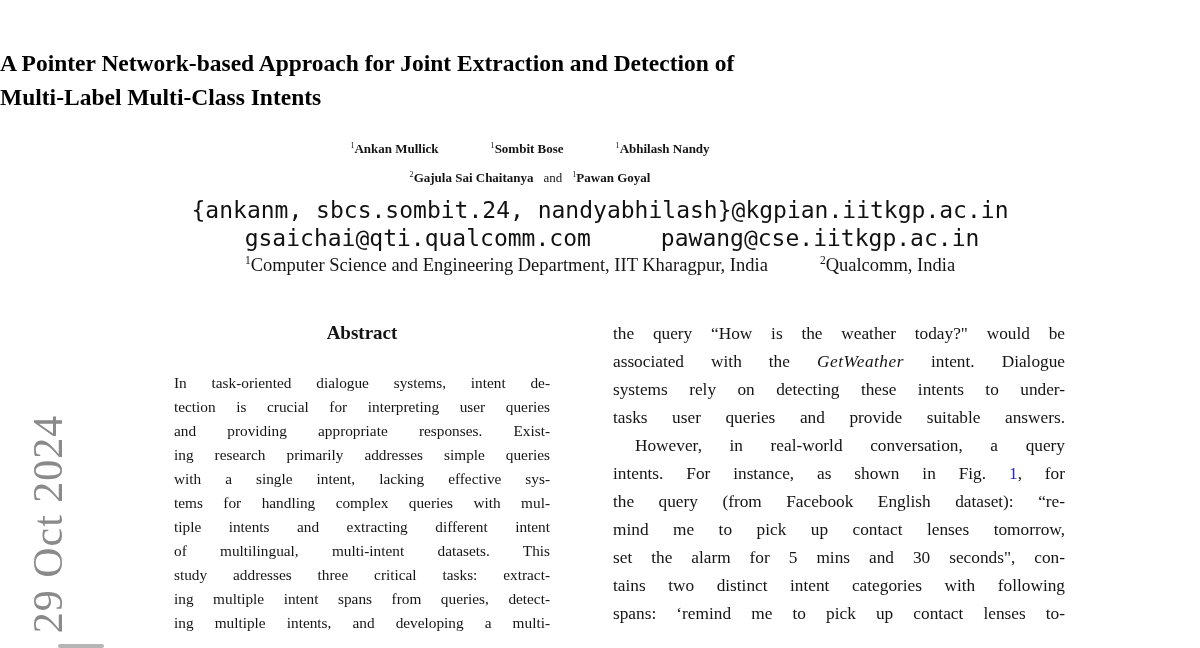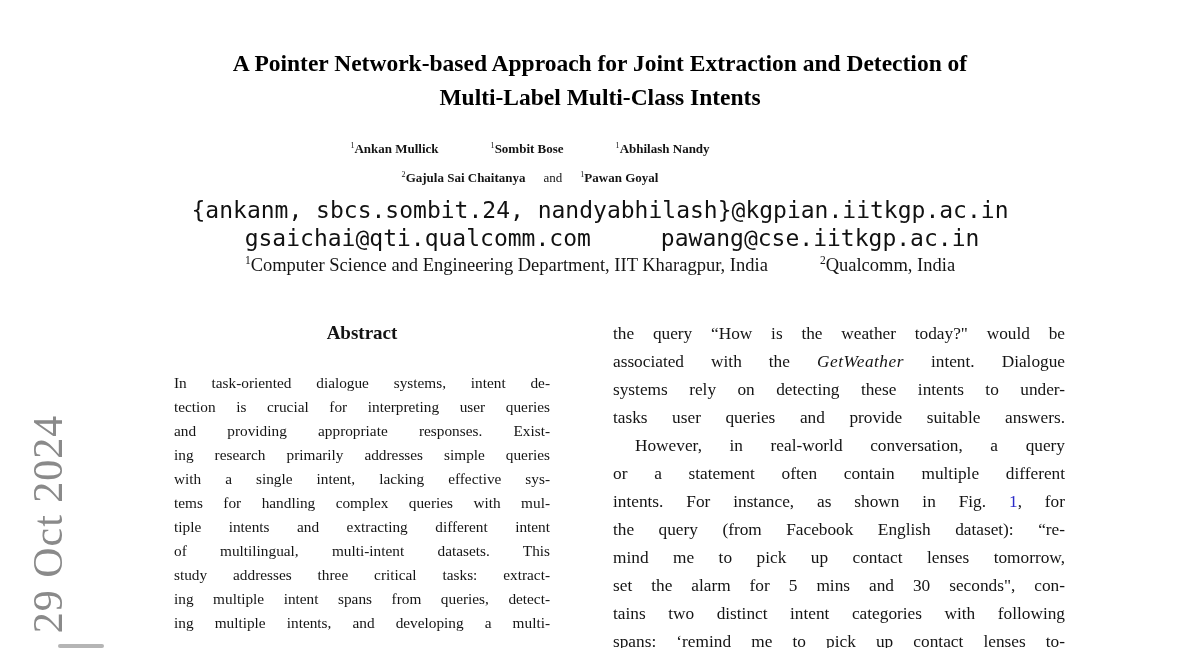--- a/index.html
+++ b/index.html
@@ -37,21 +37,20 @@
     height: 4px;
     background: #b5b5b5;
     border-radius: 2px;
   }
 
   .title {
     position: absolute;
     top: 46px;
     left: 0;
     width: 1200px;
-    text-align: center;
     font-weight: bold;
     font-size: 23.5px;
     line-height: 34px;
     color: #000;
   }
 
   .authors-row {
     position: absolute;
     left: 0;
     width: 1060px;
@@ -62,21 +61,21 @@
   .authors-row .au b { font-weight: bold; }
   .authors-row sup, .affil sup {
     font-size: 0.62em;
     vertical-align: super;
     line-height: 0;
     font-weight: normal;
   }
   .row1 { top: 136px; }
   .row1 .au + .au { margin-left: 52px; }
   .row2 { top: 165px; }
-  .row2 .and { margin: 0 18px; font-weight: normal; }
+  .row2 .and { margin: 0 10px; font-weight: normal; }
 
   .email-line {
     position: absolute;
     left: 0;
     width: 1200px;
     text-align: center;
     font-family: "DejaVu Sans Mono", monospace;
     font-size: 23px;
     line-height: 24px;
     color: #111;
@@ -188,21 +187,20 @@
     <div class="ln">ing multiple intent spans from queries, detect-</div>
     <div class="ln">ing multiple intents, and developing a multi-</div>
   </div>
 
   <div class="right-col">
     <div class="ln">the query “How is the weather today?" would be</div>
     <div class="ln"><span>associated with the</span> <span class="math-em">GetWeather</span> <span>intent. Dialogue</span></div>
     <div class="ln">systems rely on detecting these intents to under-</div>
     <div class="ln">tasks user queries and provide suitable answers.</div>
     <div class="ln indent">However, in real-world conversation, a query</div>
-    <div class="ln">or a statement often contain multiple different</div>
     <div class="ln"><span>intents.  For instance, as shown in Fig.</span> <span class="fig-link">1</span><span>, for</span></div>
     <div class="ln">the query (from Facebook English dataset): “re-</div>
     <div class="ln">mind me to pick up contact lenses tomorrow,</div>
     <div class="ln">set the alarm for 5 mins and 30 seconds", con-</div>
     <div class="ln">tains two distinct intent categories with following</div>
     <div class="ln">spans:  ‘remind me to pick up contact lenses to-</div>
   </div>
 
 </div>
 

